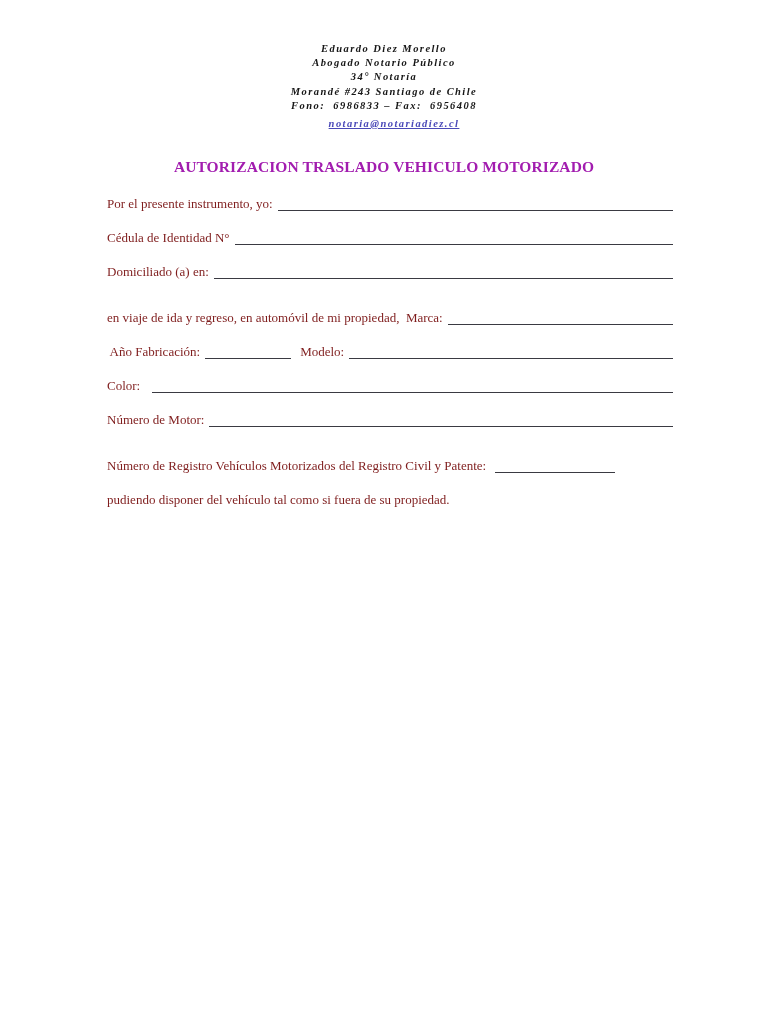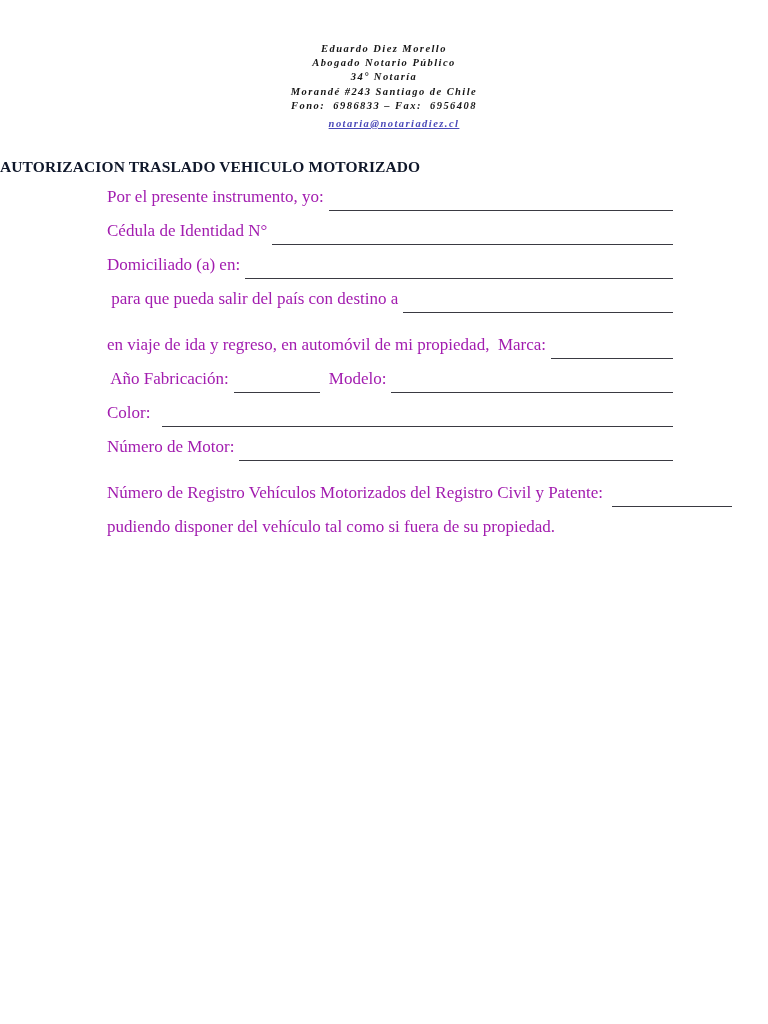--- a/index.html
+++ b/index.html
@@ -54,41 +54,41 @@
     white-space: pre;
     margin-left: 20px;
   }
 
   
   .doc-title {
     position: absolute;
     top: 158px;
     left: 0;
     width: 768px;
-    text-align: left;
+    text-align: center;
     font-size: 15.5px;
     font-weight: bold;
     letter-spacing: 0.1px;
-    color: #0f172a;
+    color: #a21caf;
   }
 
   
   .form-body {
     position: absolute;
     top: 180px;
     left: 107px;
     width: 566px;
   }
   .frow {
     display: flex;
-    align-items: center;
+    align-items: flex-end;
     height: 34px;
-    font-size: 17px;
+    font-size: 13px;
     line-height: 20px;
-    color: #a21caf;
+    color: #7f1d1d;
     white-space: pre;
   }
   .frow.gap-before { margin-top: 12px; }
 
   .lbl {
     flex: 0 0 auto;
     white-space: pre;
   }
 
   
@@ -137,24 +137,20 @@
       <span class="lbl">Cédula de Identidad N°</span>
       <span class="rule lead"></span>
     </div>
 
     <div class="frow">
       <span class="lbl">Domiciliado (a) en:</span>
       <span class="rule lead"></span>
     </div>
 
 
-    <div class="frow">
-      <span class="lbl"> para que pueda salir del país con destino a</span>
-      <span class="rule lead"></span>
-    </div>
 
     <div class="frow gap-before">
       <span class="lbl">en viaje de ida y regreso, en automóvil de mi propiedad,  Marca:</span>
       <span class="rule lead"></span>
     </div>
 
     <div class="frow">
       <span class="lbl"> Año Fabricación:</span>
       <span class="rule fixed-sm lead"></span>
       <span class="lbl" style="padding-left:9px;">Modelo:</span>

